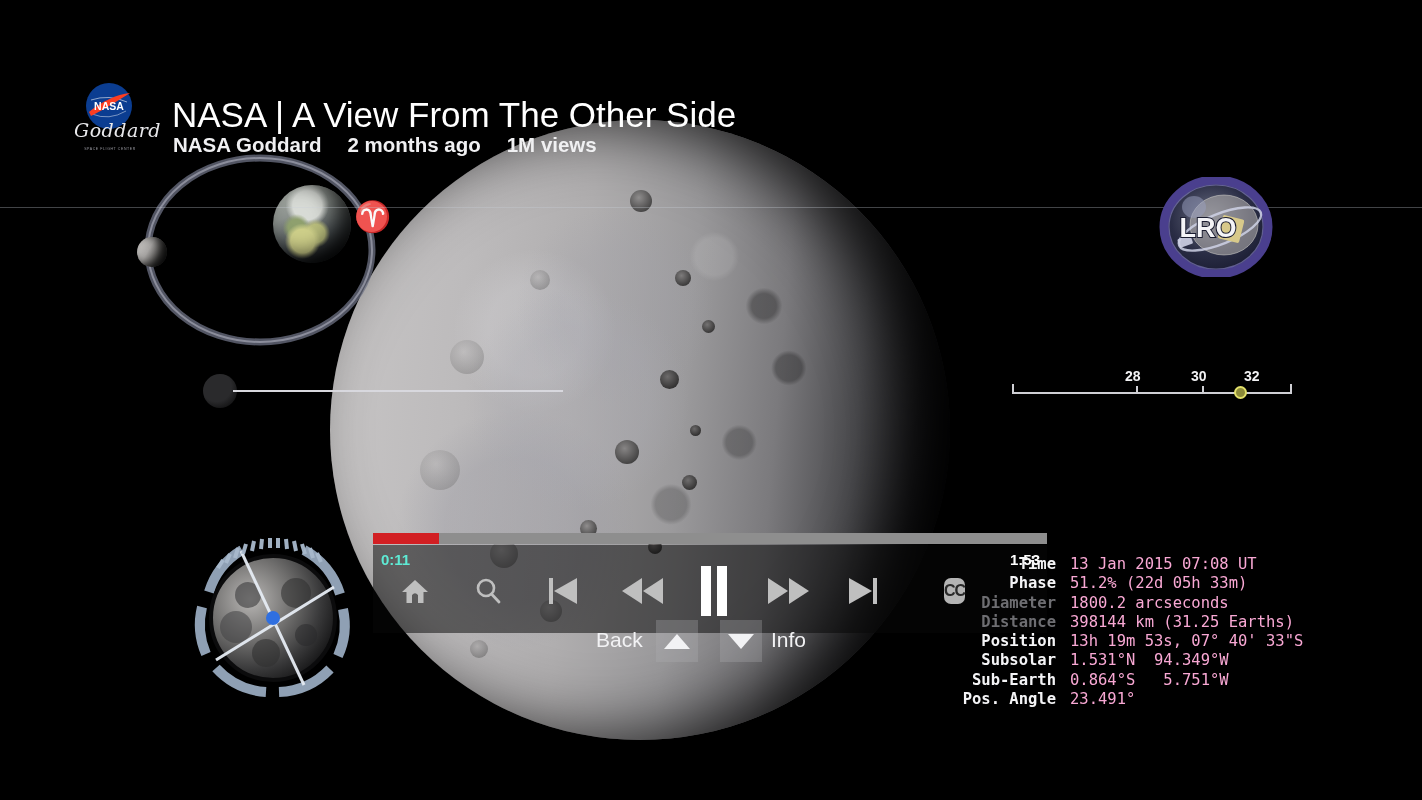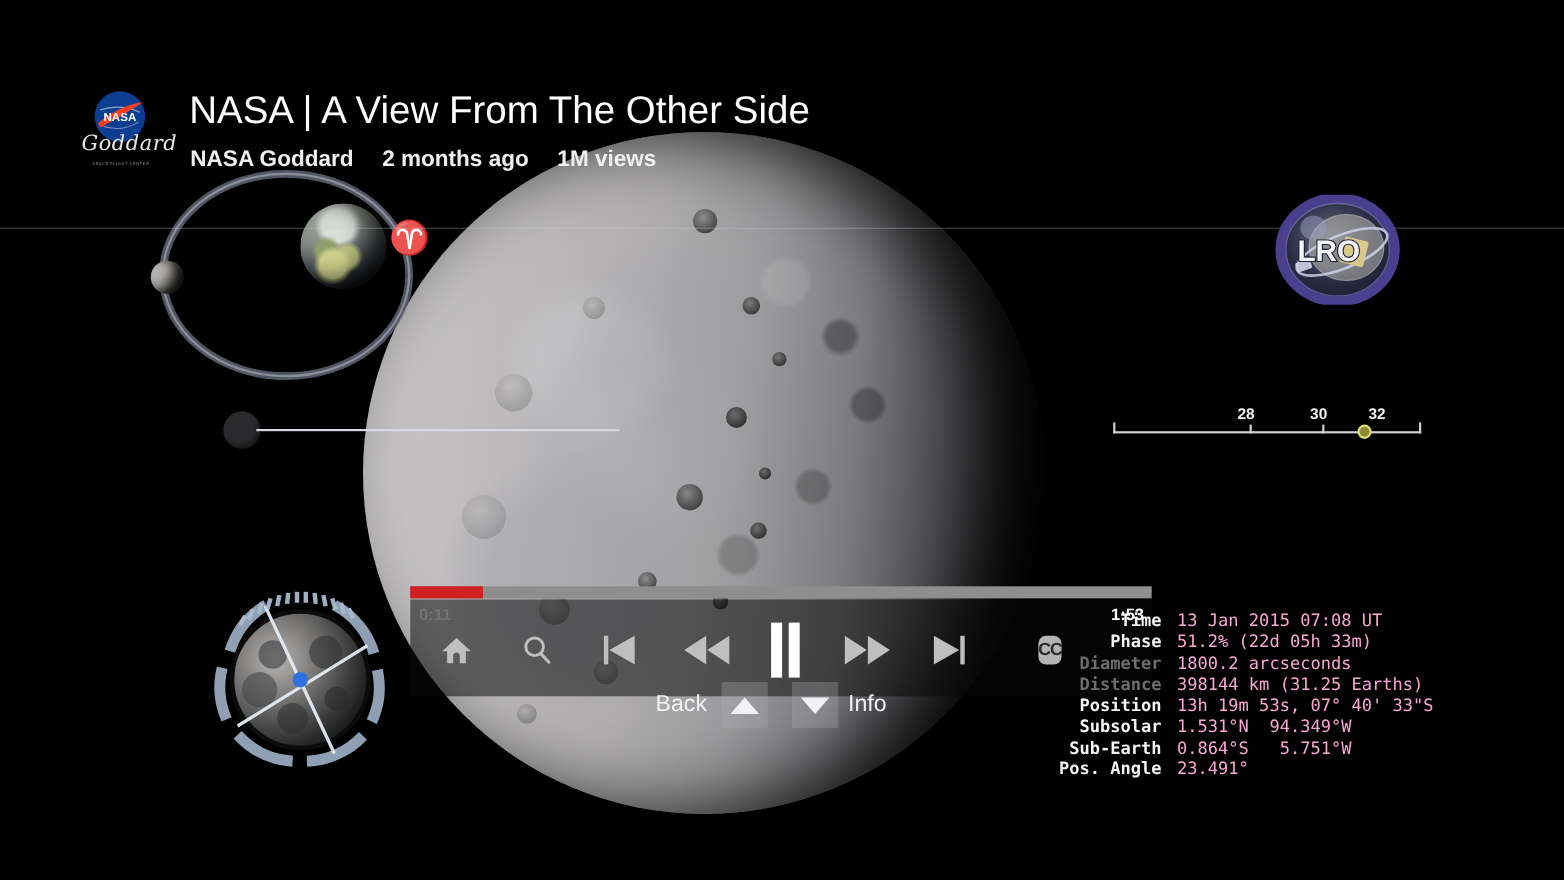--- a/index.html
+++ b/index.html
@@ -28,21 +28,21 @@
   .crater{position:absolute;border-radius:50%;}
 
   
   .header{position:absolute;left:0;top:0;width:1422px;padding:0;}
   .logo-nasa{position:absolute;left:85px;top:82px;width:48px;height:48px;}
   .logo-goddard{position:absolute;left:74px;top:120px;width:72px;height:28px;
     font-family:"DejaVu Serif",serif;font-style:italic;font-size:19px;color:#e9e9ec;
     letter-spacing:.5px;text-align:center;line-height:20px;}
   .goddard-sub{font-family:"Liberation Sans",sans-serif;font-style:normal;font-size:3.5px;
     letter-spacing:.6px;color:#9a9aa2;display:block;margin-top:-1px;}
-  .title{position:absolute;left:172px;top:81px;font-size:35px;color:#fff;font-weight:400;
+  .title{position:absolute;left:172px;top:95px;font-size:35px;color:#fff;font-weight:400;
     letter-spacing:0px;white-space:nowrap;}
   .submeta{position:absolute;left:173px;top:133px;font-size:20.5px;color:#f0f0f2;font-weight:700;white-space:nowrap;}
   .submeta span{display:inline-block;}
   .sm-gap1{width:26px;}
   .sm-gap2{width:26px;}
 
   
   .orbit-grp{position:absolute;left:132px;top:152px;width:290px;height:270px;}
   .earth{position:absolute;left:141px;top:33px;width:78px;height:78px;border-radius:50%;
     background:
@@ -72,21 +72,21 @@
   .ds-marker{position:absolute;top:18px;width:13px;height:13px;border-radius:50%;
     background:#8c8a3a;border:2px solid #e2e06a;box-sizing:border-box;}
 
   
   .dial{position:absolute;left:178px;top:523px;width:190px;height:190px;}
 
   
   .progress-track{position:absolute;left:373px;top:533px;width:674px;height:11px;background:#8e8e8e;}
   .progress-fill{position:absolute;left:0;top:0;height:11px;background:#d21f23;}
   .ctrl-panel{position:absolute;left:373px;top:545px;width:674px;height:88px;background:rgba(8,8,8,.52);}
-  .time-cur{position:absolute;left:381px;top:551px;font-size:15px;font-weight:700;color:#737373;}
+  .time-cur{position:absolute;left:381px;top:551px;font-size:15px;font-weight:700;color:#5eead4;}
   .time-tot{position:absolute;left:1010px;top:551px;font-size:15px;font-weight:700;color:#fff;}
   .ctrl-row{position:absolute;left:373px;top:564px;width:674px;height:54px;}
   .cbtn{position:absolute;top:0;height:54px;display:flex;align-items:center;justify-content:center;}
   .cc-box{width:40px;height:26px;border-radius:7px;background:#b4b4b4;display:flex;align-items:center;
     justify-content:center;font-size:16px;font-weight:700;color:#2a2a2a;letter-spacing:-1px;font-family:"Liberation Sans",sans-serif;margin-left:37px;}
 
   
   .bottomnav{position:absolute;left:596px;top:620px;width:230px;height:42px;}
   .bn-text{position:absolute;top:8px;font-size:21px;color:#f2f2f4;}
   .bn-pad{position:absolute;top:0;width:42px;height:42px;background:rgba(175,175,180,.30);

